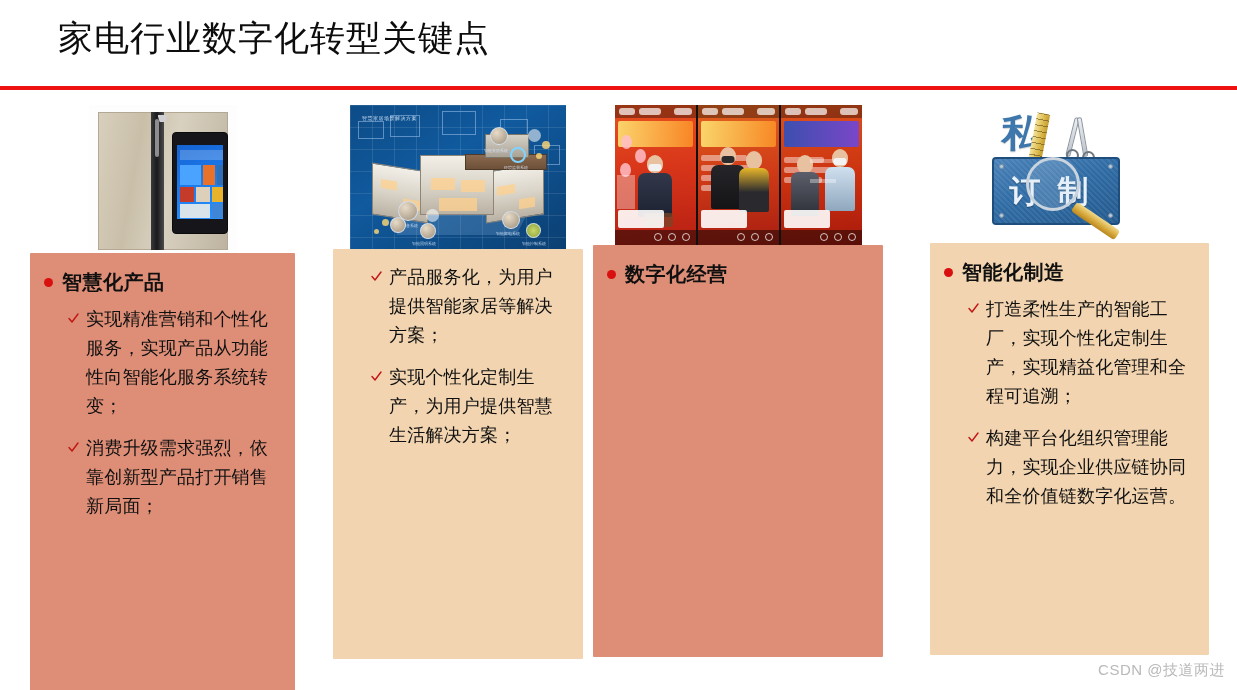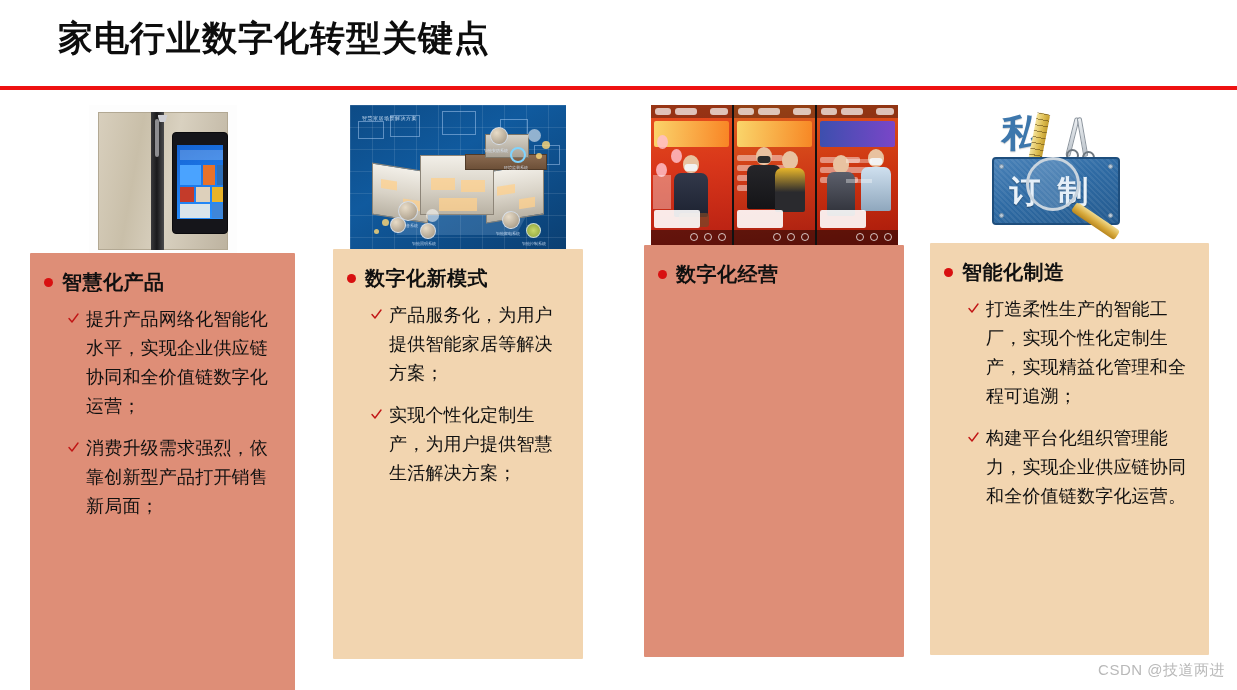--- a/index.html
+++ b/index.html
@@ -18,21 +18,21 @@
     height: 690px;
     background: #ffffff;
   }
 
   
   #slide-title {
     position: absolute;
     left: 58px;
     top: 14px;
     font-size: 35px;
-    font-weight: bold;
+    font-weight: normal;
     color: #0d0d0d;
     letter-spacing: 1px;
     line-height: 48px;
     white-space: nowrap;
   }
 
   #title-rule {
     position: absolute;
     left: 0;
     top: 86px;
@@ -406,21 +406,21 @@
         <span class="dot-bullet"></span>
         <span class="card-heading-text">智慧化产品</span>
       </div>
       <ul class="bullet-list">
         <li class="bullet-item">
           <span class="check-icon">
             <svg viewBox="0 0 11 13" width="11" height="13">
                 <path d="M1 6.5 L4 10 L10 2" stroke="currentColor" stroke-width="1.4" fill="none" stroke-linecap="round" stroke-linejoin="round"></path>
               </svg>
           </span>
-          <span class="bullet-text">提升产品网络化智能化水平，实现企业供应链协同和全价值链数字化运营；</span>
+          <span class="bullet-text">实现精准营销和个性化服务，实现产品从功能性向智能化服务系统转变；</span>
         </li>
         <li class="bullet-item">
           <span class="check-icon">
             <svg viewBox="0 0 11 13" width="11" height="13">
                 <path d="M1 6.5 L4 10 L10 2" stroke="currentColor" stroke-width="1.4" fill="none" stroke-linecap="round" stroke-linejoin="round"></path>
               </svg>
           </span>
           <span class="bullet-text">消费升级需求强烈，依靠创新型产品打开销售新局面；</span>
         </li>
       </ul>
@@ -470,24 +470,20 @@
         <div class="hotspot" style="left:40px;  top:112px; width:16px; height:16px;"></div>
         <div class="hotspot" style="left:70px;  top:118px; width:16px; height:16px;"></div>
         <div class="hs-label" style="left:62px;  top:136px;">智能照明系统</div>
         <div class="hotspot" style="left:152px; top:106px; width:18px; height:18px;"></div>
         <div class="hs-label" style="left:146px; top:126px;">智能家电系统</div>
         <div class="hotspot" style="left:176px; top:118px; width:15px; height:15px; background:radial-gradient(circle,#c9d86a,#8aa03a);"></div>
         <div class="hs-label" style="left:172px; top:136px;">智能控制系统</div>
       </div>
     </div>
     <div class="card" style="background:#f2d5b0; height:410px;">
-      <div class="card-heading">
-        <span class="dot-bullet"></span>
-        <span class="card-heading-text">数字化新模式</span>
-      </div>
       <ul class="bullet-list">
         <li class="bullet-item">
           <span class="check-icon">
             <svg viewBox="0 0 11 13" width="11" height="13">
                 <path d="M1 6.5 L4 10 L10 2" stroke="currentColor" stroke-width="1.4" fill="none" stroke-linecap="round" stroke-linejoin="round"></path>
               </svg>
           </span>
           <span class="bullet-text">产品服务化，为用户提供智能家居等解决方案；</span>
         </li>
         <li class="bullet-item">
@@ -495,21 +491,21 @@
             <svg viewBox="0 0 11 13" width="11" height="13">
                 <path d="M1 6.5 L4 10 L10 2" stroke="currentColor" stroke-width="1.4" fill="none" stroke-linecap="round" stroke-linejoin="round"></path>
               </svg>
           </span>
           <span class="bullet-text">实现个性化定制生产，为用户提供智慧生活解决方案；</span>
         </li>
       </ul>
     </div>
   </div>
 
-  <div class="column" style="left:644px; width:260px;">
+  <div class="column" style="left:593px; width:290px;">
     <div class="thumb-wrap">
       <div class="thumb livestream">
 
         <div class="ls-pane p1">
           <div class="ls-top"></div>
           <div class="ls-chip" style="left:4px;  width:16px;"></div>
           <div class="ls-chip" style="left:24px; width:22px;"></div>
           <div class="ls-chip" style="right:4px; width:18px;"></div>
           <div class="ls-banner"></div>
           <div class="balloon" style="left:6px;  top:30px;"></div>

